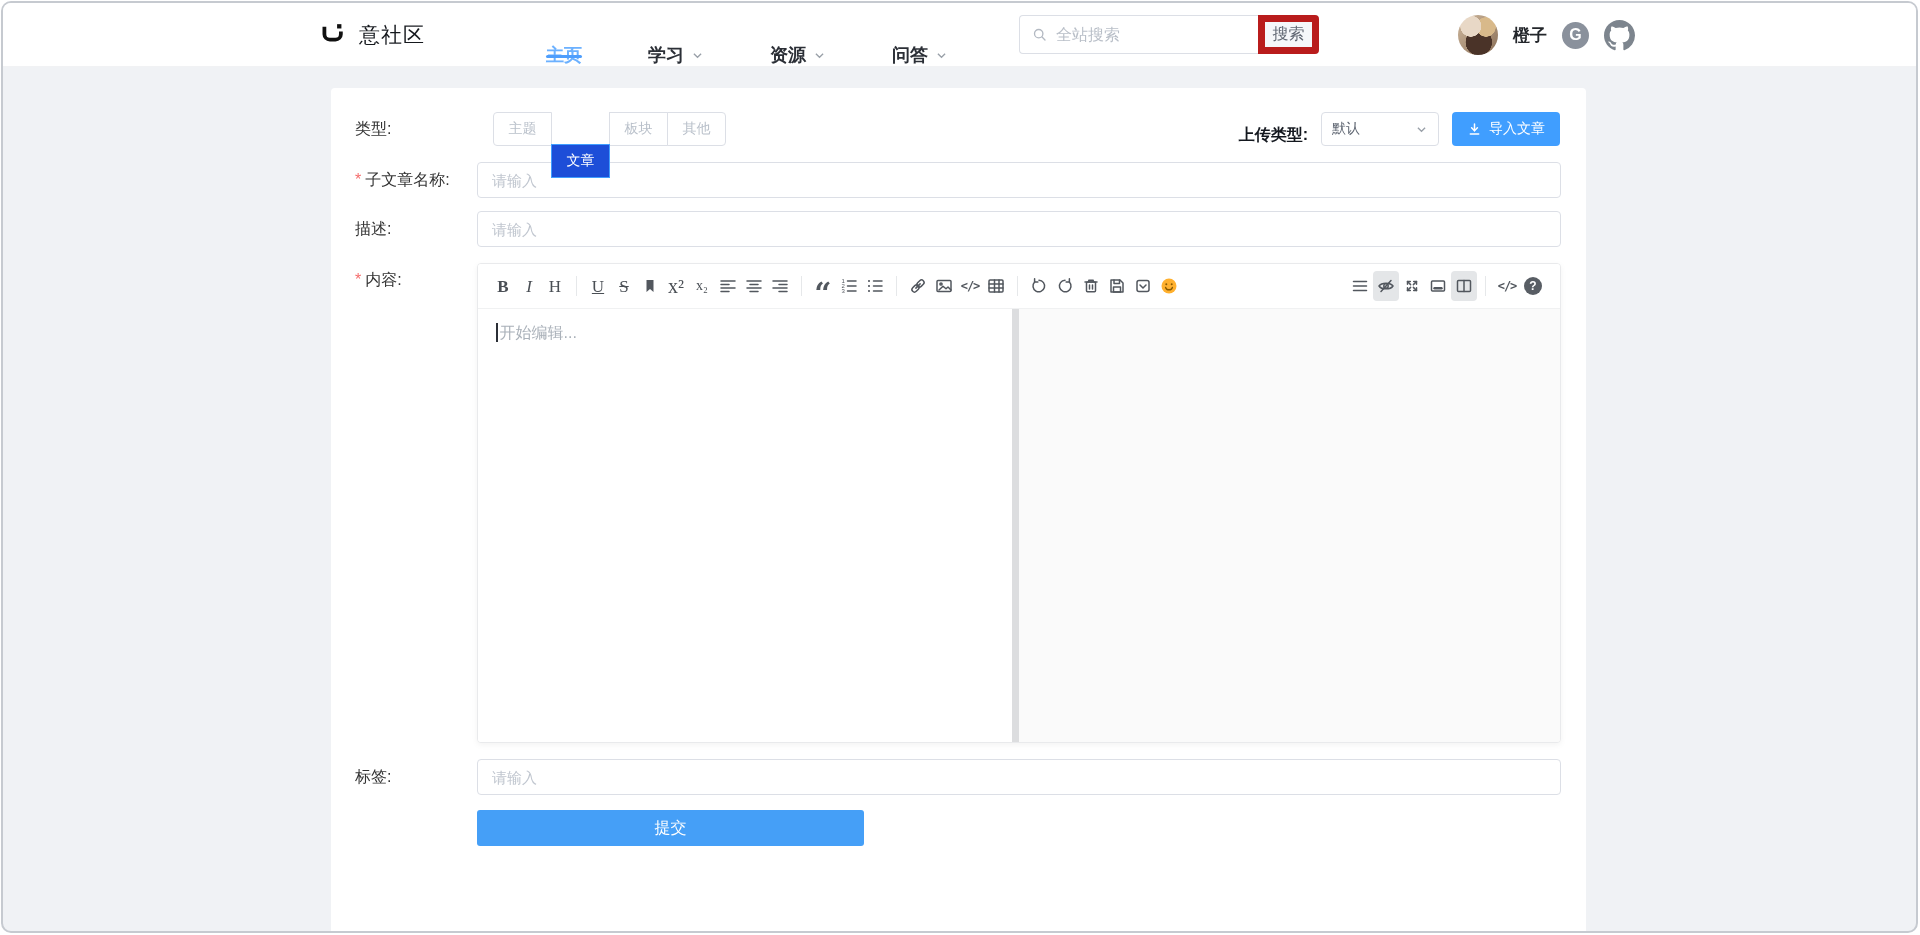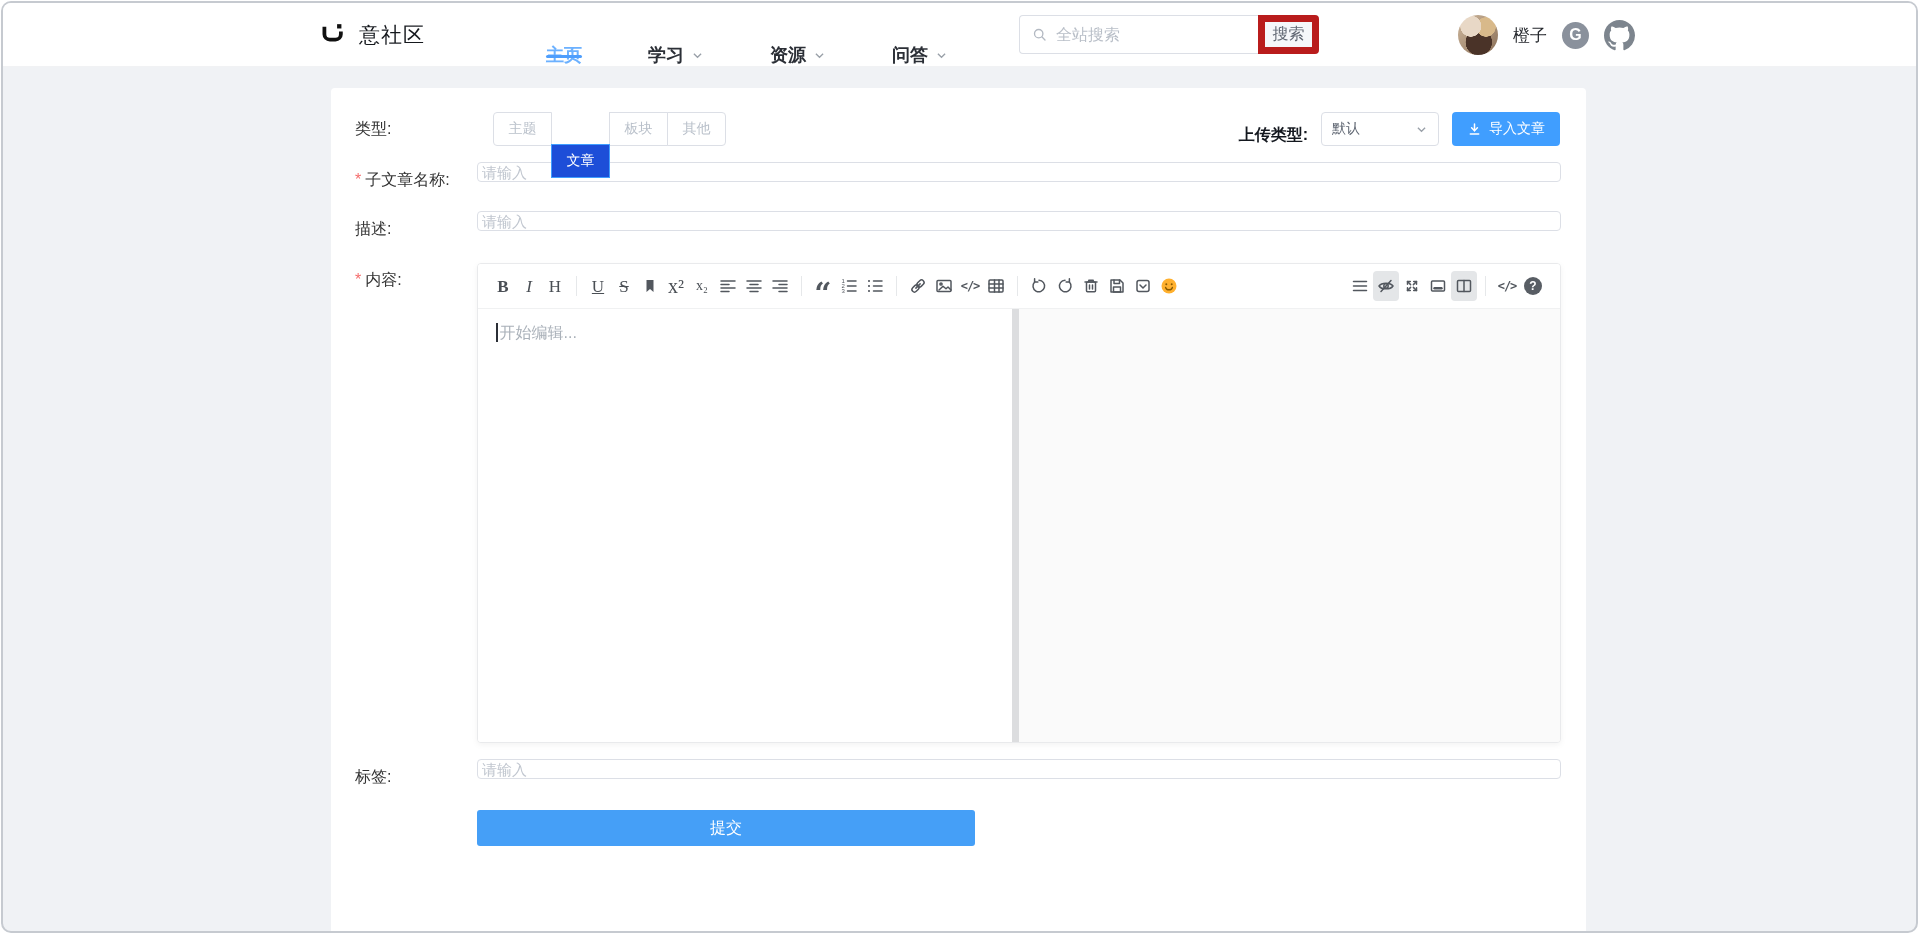--- a/index.html
+++ b/index.html
@@ -19,42 +19,42 @@
   .search-box { width:239px; height:39px; border:1px solid #dcdfe6; border-right:none; border-radius:4px 0 0 4px; background:#fff; display:flex; align-items:center; padding:0 12px; gap:9px; }
   .search-box input { border:none; outline:none; width:100%; font-size:16px; color:#333; background:transparent; }
   .search-box input::placeholder { color:#b9bfc8; }
   .search-btn { width:61px; height:39px; border:7px solid #b91c1c; border-radius:0 4px 4px 0; background:#f5f7fa; color:#5f6672; font-size:16px; cursor:pointer; }
   .user-area { position:absolute; left:1455px; top:0; height:64px; display:flex; align-items:center; gap:15px; }
   .avatar { width:40px; height:40px; border-radius:50%; cursor:pointer;
     background: radial-gradient(circle at 32% 28%, #e8d8c6 0 26%, transparent 27%),
                 radial-gradient(circle at 70% 30%, #d8b98a 0 24%, transparent 25%),
                 radial-gradient(circle at 52% 68%, #4a3328 0 38%, transparent 39%),
                 linear-gradient(135deg,#cfb89d,#8a6f57); }
-  .user-name { font-size:17px; color:#23262b; cursor:pointer; }
+  .user-name { font-size:17px; color:#23262b; cursor:pointer;font-weight:bold; }
   .gitee-badge { width:27px; height:27px; border-radius:50%; background:#8a919c; color:#fff; display:flex; align-items:center; justify-content:center; font-weight:bold; font-size:16px; cursor:pointer; }
   .gh { width:31px; height:31px; fill:#7d858e; cursor:pointer; }
 
   
   .card { position:absolute; left:328px; top:85px; width:1255px; height:847px; background:#fff; border-radius:4px; }
   .flabel { position:absolute; left:24px; font-size:16px; color:#333; }
   .req { color:#f56c6c; margin-right:4px; }
 
   
   .seg { position:absolute; left:146px; top:24px; height:34px; display:flex; }
   .seg-btn { width:59px; height:34px; border:1px solid #dcdfe6; background:#fff; color:#b9c0ca; font-size:14px; display:flex; align-items:center; justify-content:center; cursor:pointer; margin-left:-1px; }
   .seg-btn:first-child { border-radius:4px 0 0 4px; margin-left:16px; }
   .seg-btn:last-child { border-radius:0 4px 4px 0; }
   .seg-btn.active { background:#1d4ed8; border-color:#409eff; color:#fff; position:relative; z-index:1;margin-top:32px; }
 
   .upload-cluster { position:absolute; right:26px; top:24px; height:34px; display:flex; align-items:flex-end; gap:13px; }
   .upload-label { font-size:16px; font-weight:bold; color:#14181f; }
   .select { width:118px; height:34px; border:1px solid #dcdfe6; border-radius:4px; background:#fff; display:flex; align-items:center; justify-content:space-between; padding:4px 10px; font-size:14px; color:#5f6672; cursor:pointer; }
   .import-btn { height:34px; padding:0 15px; background:#409eff; border:none; border-radius:4px; color:#fff; font-size:14px; display:flex; align-items:center; gap:7px; cursor:pointer; }
 
-  .text-input { position:absolute; left:146px; width:1084px; height:20px; border:1px solid #dcdfe6; border-radius:4px; padding:0 4px; font-size:15px; color:#333; outline:none; }
+  .text-input { position:absolute; left:146px; width:1084px; height:36px; border:1px solid #dcdfe6; border-radius:4px; padding:0 14px; font-size:15px; color:#333; outline:none; }
   .text-input::placeholder { color:#c0c6cf; }
 
   
   .editor { position:absolute; left:146px; top:175px; width:1084px; height:480px; border:1px solid #e9eaec; border-radius:4px; background:#fff; box-shadow:0 2px 6px rgba(0,0,0,.05); display:flex; flex-direction:column; overflow:hidden; }
   .toolbar { height:45px; display:flex; align-items:center; padding:0 14px 0 12px; border-bottom:1px solid #f0f1f2; background:#fff; }
   .tb-btn { min-width:26px; height:30px; padding:0 3px; display:flex; align-items:center; justify-content:center; border-radius:4px; cursor:pointer; color:#52575e; }
   .tb-btn.active { background:#e4e6e8; }
   .tb-btn svg { width:18px; height:18px; stroke:#52575e; stroke-width:1.5; fill:none; stroke-linecap:round; stroke-linejoin:round; }
   .tb-sep { width:1px; height:20px; background:#e6e8ea; margin:0 8px; }
   .tb-spacer { flex:1; }
@@ -63,21 +63,21 @@
   .glyph.i { font-style:italic; } .glyph.b { font-weight:bold; }
   .glyph-quote { font-family:"DejaVu Serif",serif; font-size:30px; font-weight:bold; color:#52575e; line-height:0; position:relative; top:8px; }
   .glyph-code { font-family:"DejaVu Sans Mono",monospace; font-size:12px; font-weight:bold; color:#52575e; letter-spacing:-1px; }
   .help-circle { width:18px; height:18px; border-radius:50%; background:#585d64; color:#fff; font-size:12px; font-weight:bold; display:flex; align-items:center; justify-content:center; }
   .edit-body { flex:1; display:flex; min-height:0; }
   .pane-edit { width:534px; background:#fff; padding:14px 18px; font-size:16px; color:#aab1b9; cursor:text; }
   .caret { display:inline-block; width:1.5px; height:19px; background:#2b2f36; vertical-align:-4px; margin-right:2px; }
   .pane-divider { width:7px; background:#dcdddf; cursor:col-resize; }
   .pane-preview { flex:1; background:#fafafa; }
 
-  .submit-btn { position:absolute; left:146px; top:722px; width:498px; height:36px; background:#459ff7; color:#fff; border:none; border-radius:3px; font-size:16px; cursor:pointer; }
+  .submit-btn { position:absolute; left:146px; top:722px; width:387px; height:36px; background:#459ff7; color:#fff; border:none; border-radius:3px; font-size:16px; cursor:pointer; }
 </style>
 </head>
 <body>
 
 <div class="window">
 
   <header>
     <div class="brand">
       <svg width="27" height="27" viewBox="0 0 20 20">
         <path d="M4 3.5 v5.5 a4 4 0 0 0 4 4 h4.2 a4 4 0 0 0 4 -4 V7" stroke="#111" stroke-width="2.8" fill="none"></path>

